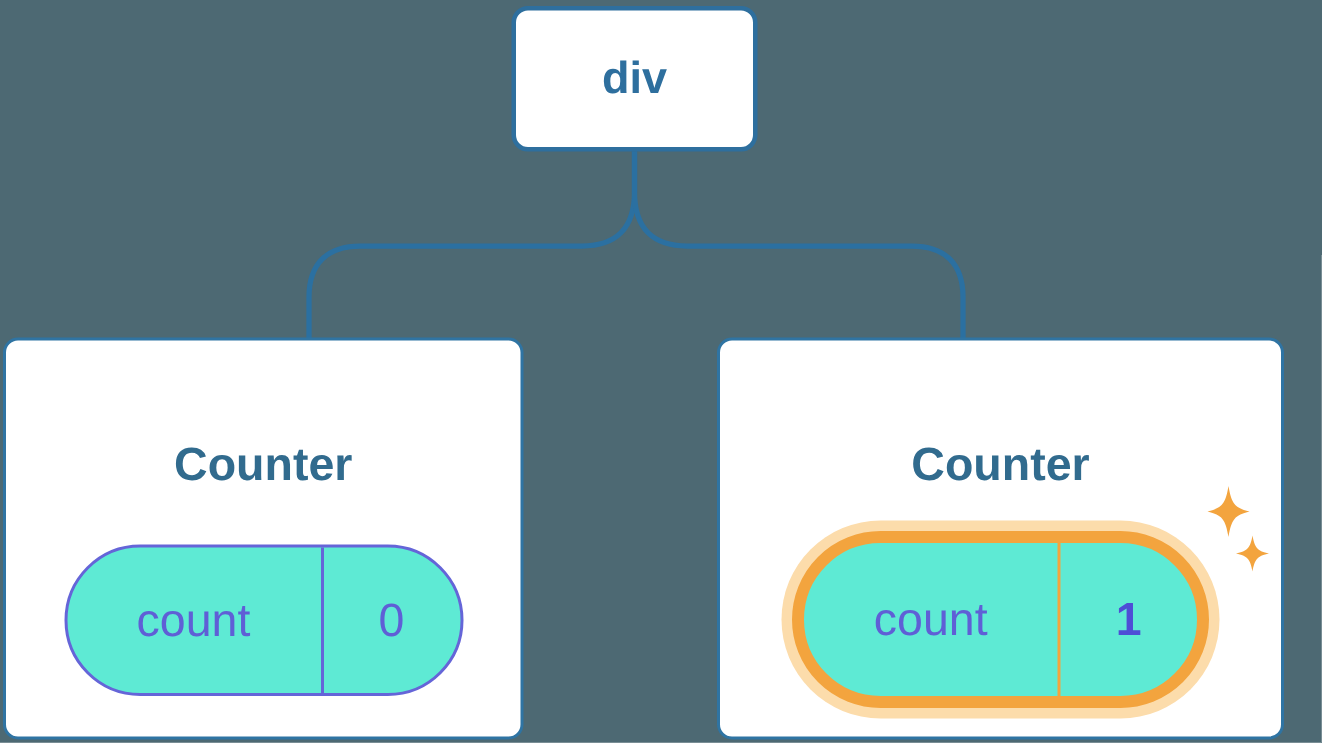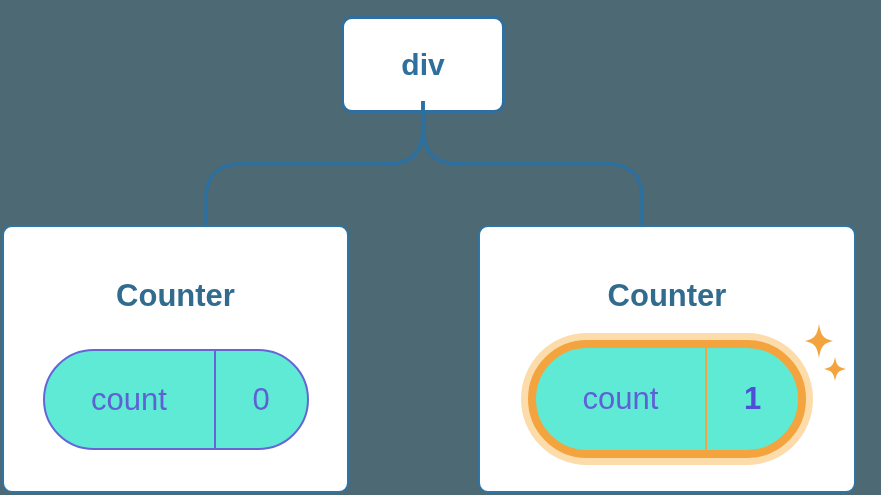--- a/index.html
+++ b/index.html
@@ -9,21 +9,21 @@
     height: 495px;
     background: #4d6973;
     font-family: "Liberation Sans", sans-serif;
     overflow: hidden;
   }
 
   
   .root-node {
     position: absolute;
     left: 341px;
-    top: 16px;
+    top: 4px;
     width: 164px;
     height: 97px;
     background: #ffffff;
     border: 3px solid #2e6f9e;
     border-radius: 11px;
     box-sizing: border-box;
     display: flex;
     align-items: center;
     justify-content: center;
   }
@@ -52,21 +52,21 @@
     border-radius: 10px;
     box-sizing: border-box;
     display: flex;
     flex-direction: column;
     align-items: center;
   }
   .card-left  { left: 2px;   width: 347px; }
   .card-right { left: 478px; width: 378px; }
 
   .card-title {
-    margin-top: 50px;
+    margin-top: 64px;
     font-size: 31px;
     font-weight: 600;
     color: #316b8e;
     line-height: 1.2;
   }
 
   
   .pill {
     display: flex;
     align-items: stretch;

